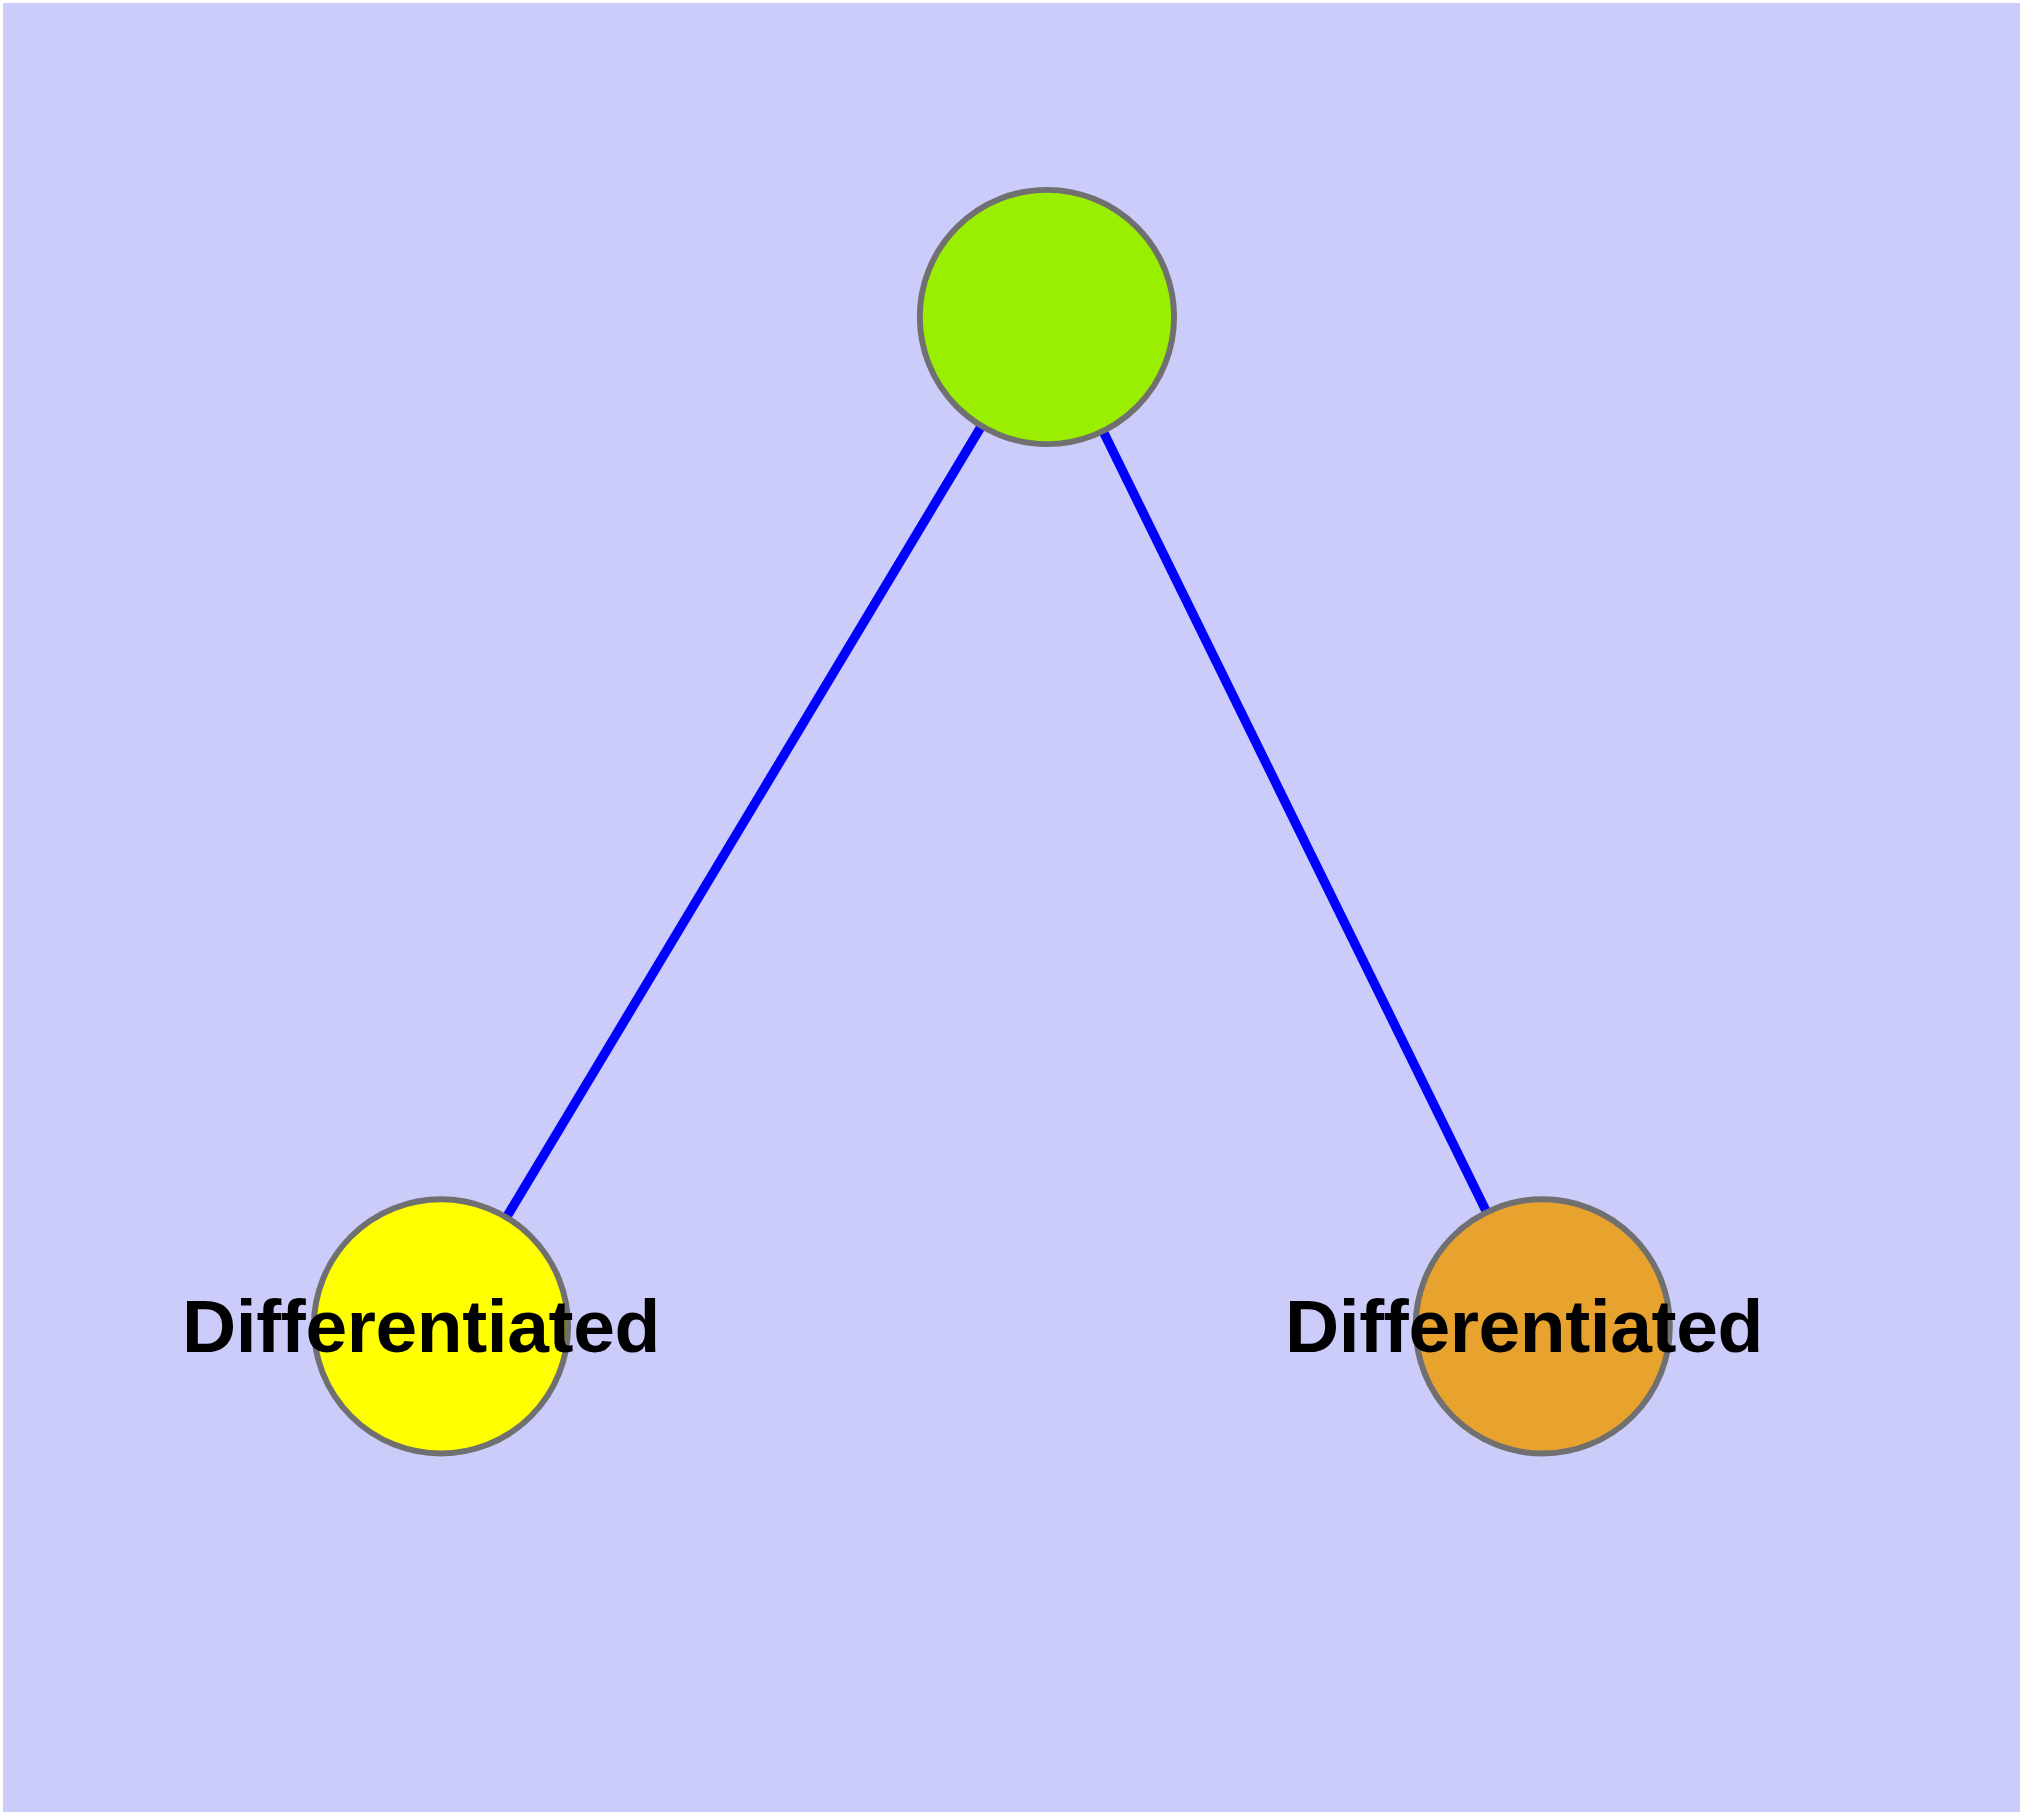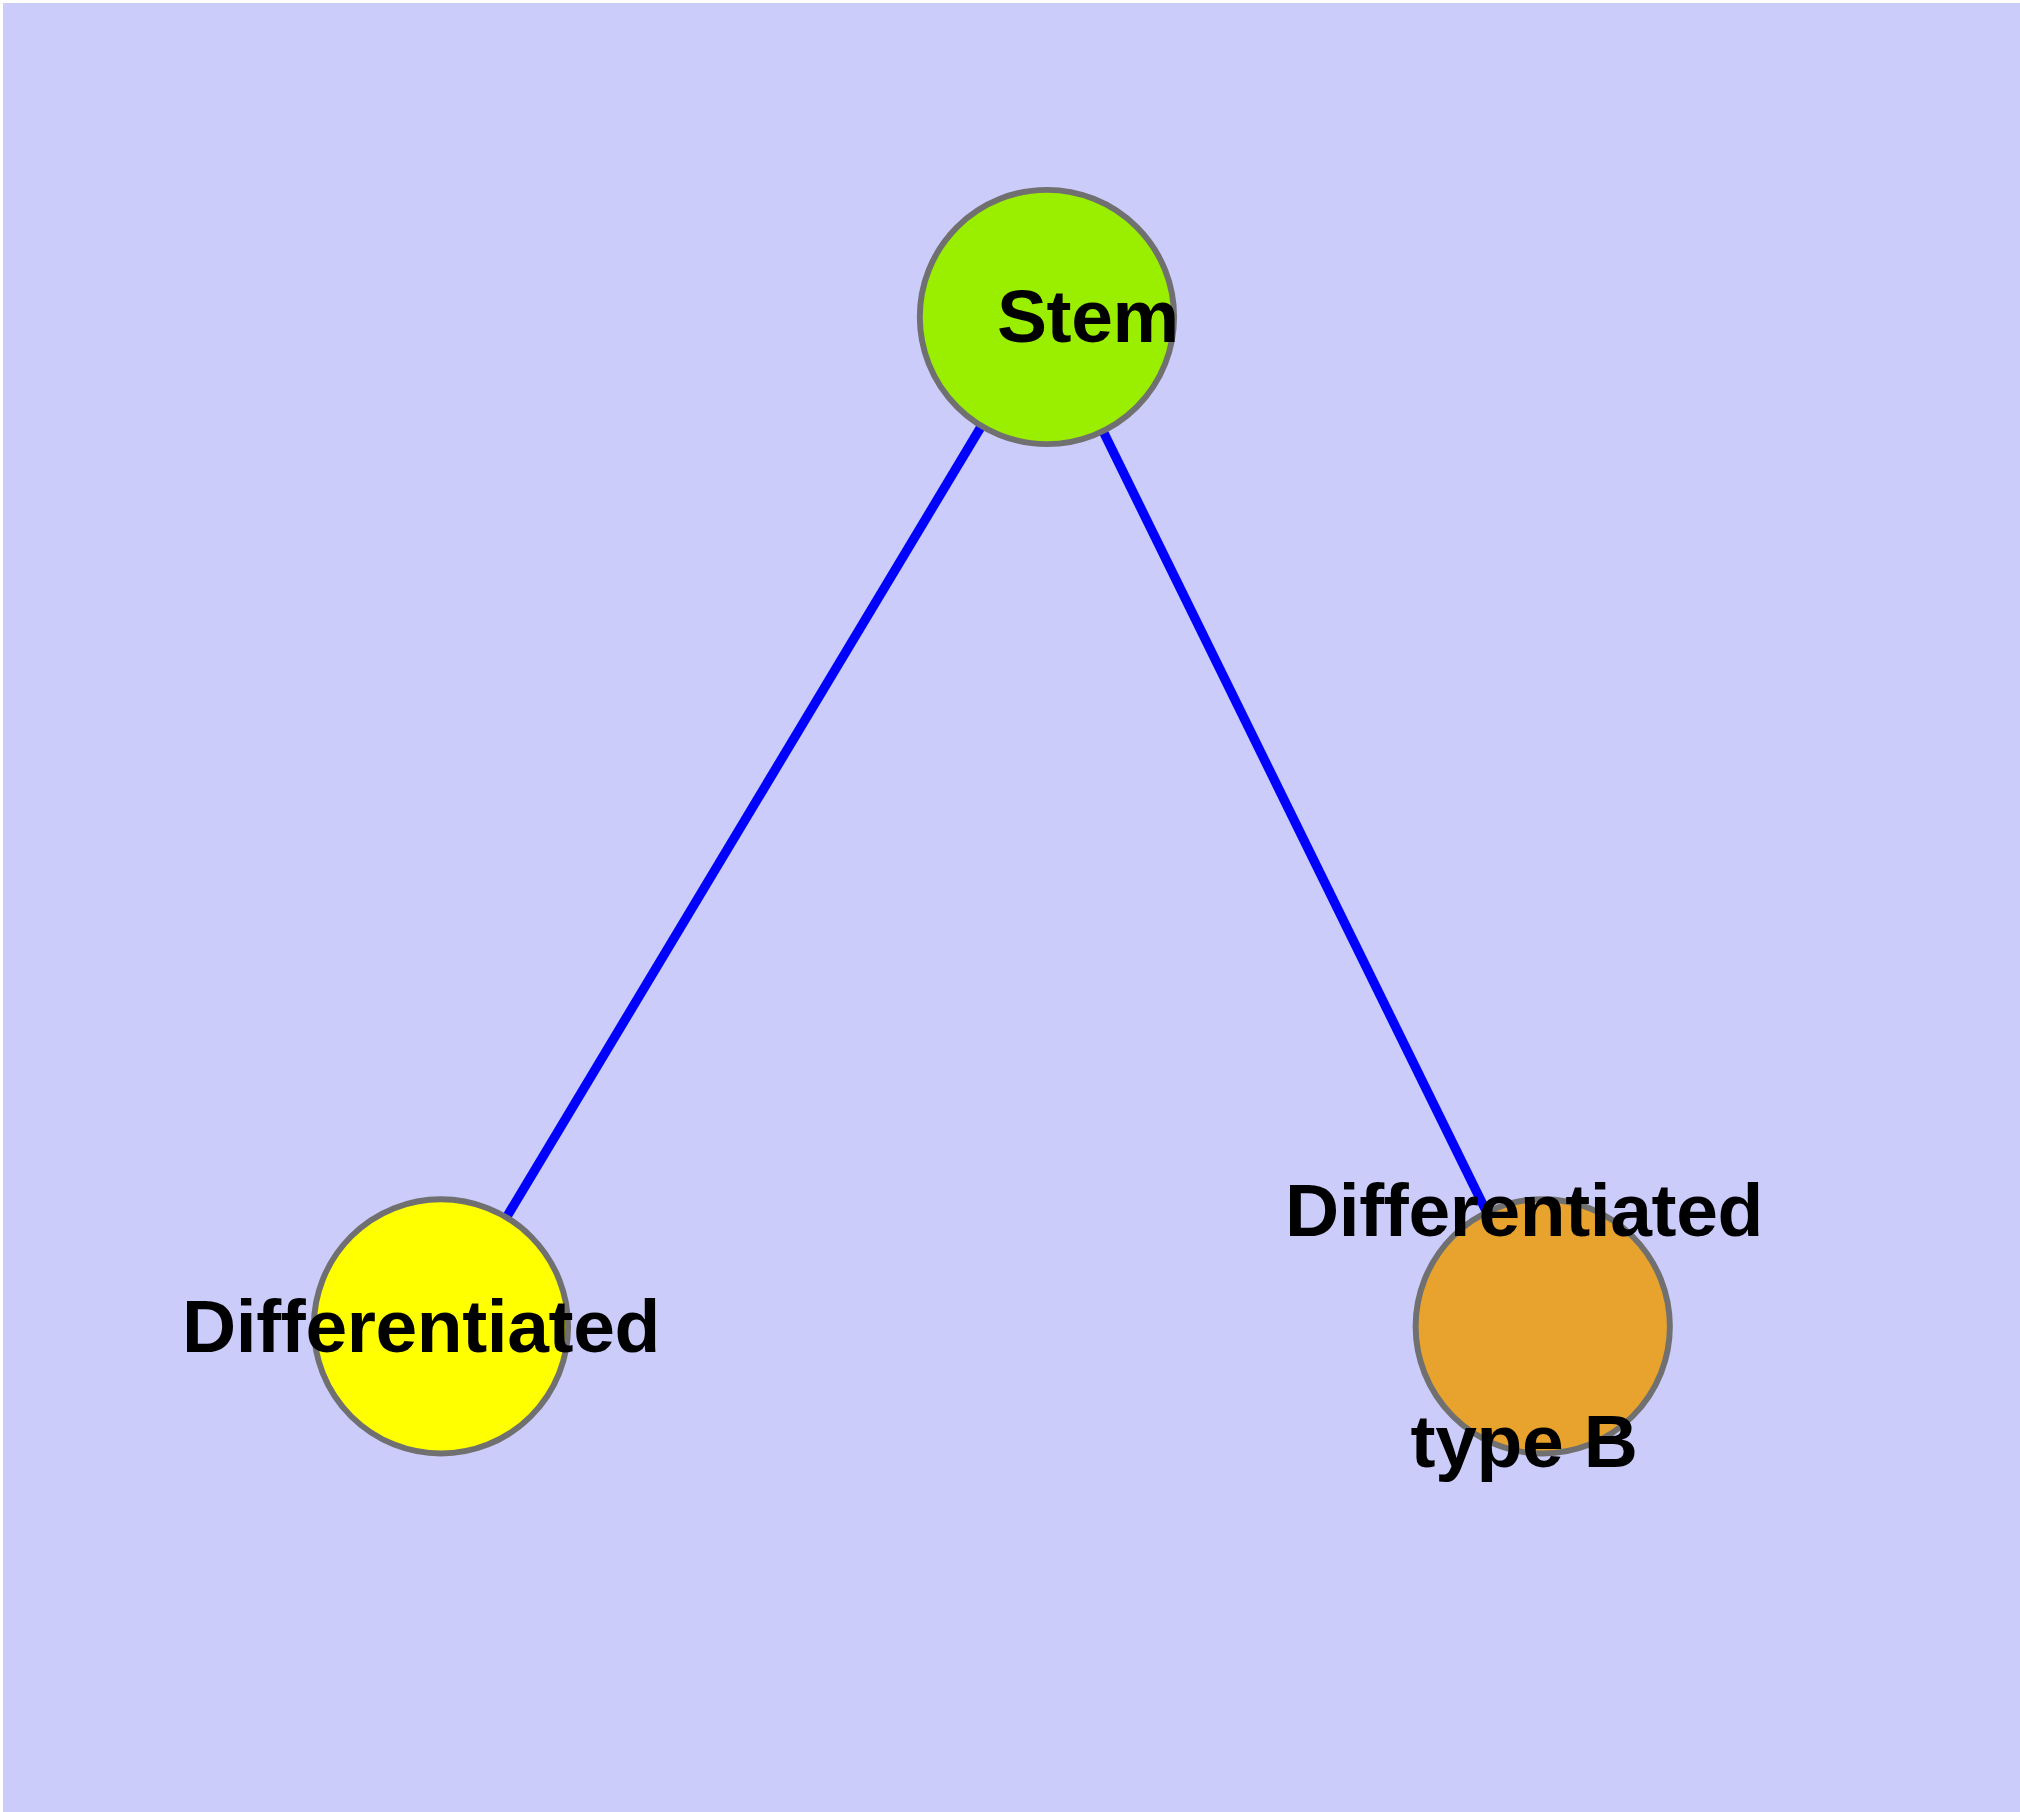--- a/index.html
+++ b/index.html
@@ -66,26 +66,22 @@
       <line class="edge-line" x1="1158.8232949748806" y1="500.890147811073" x2="596.1767050251194" y2="1438.109852188927" stroke="#0000ff" stroke-width="11"></line>
       <line class="edge-line" x1="1300.2490449636862" y1="506.8403633363251" x2="1754.7509550363138" y2="1432.159636663675" stroke="#0000ff" stroke-width="11"></line>
     </g>
     <g>
       <circle class="node-circle" cx="1235" cy="374" r="150" fill="#9aee00" stroke="#707070"></circle>
       <circle class="node-circle" cx="520" cy="1565" r="150" fill="#ffff00" stroke="#707070"></circle>
       <circle class="node-circle" cx="1820" cy="1565" r="150" fill="#e8a22e" stroke="#707070"></circle>
     </g>
   </svg>
 
-  <div class="node-label" style="left: 1047px; top: 317px; color: rgb(0, 0, 0);">
-    <span>Stem</span>
-  </div>
 
   <div class="node-label" style="left: 421px; top: 1326px; color: rgb(0, 0, 0);">
     <div>Differentiated</div>
   </div>
 
   <div class="node-label" style="left: 1524px; top: 1326px; color: rgb(0, 0, 0);">
     <div>Differentiated</div>
-    <div>type B</div>
   </div>
 </div>
 
 
 </body></html>

